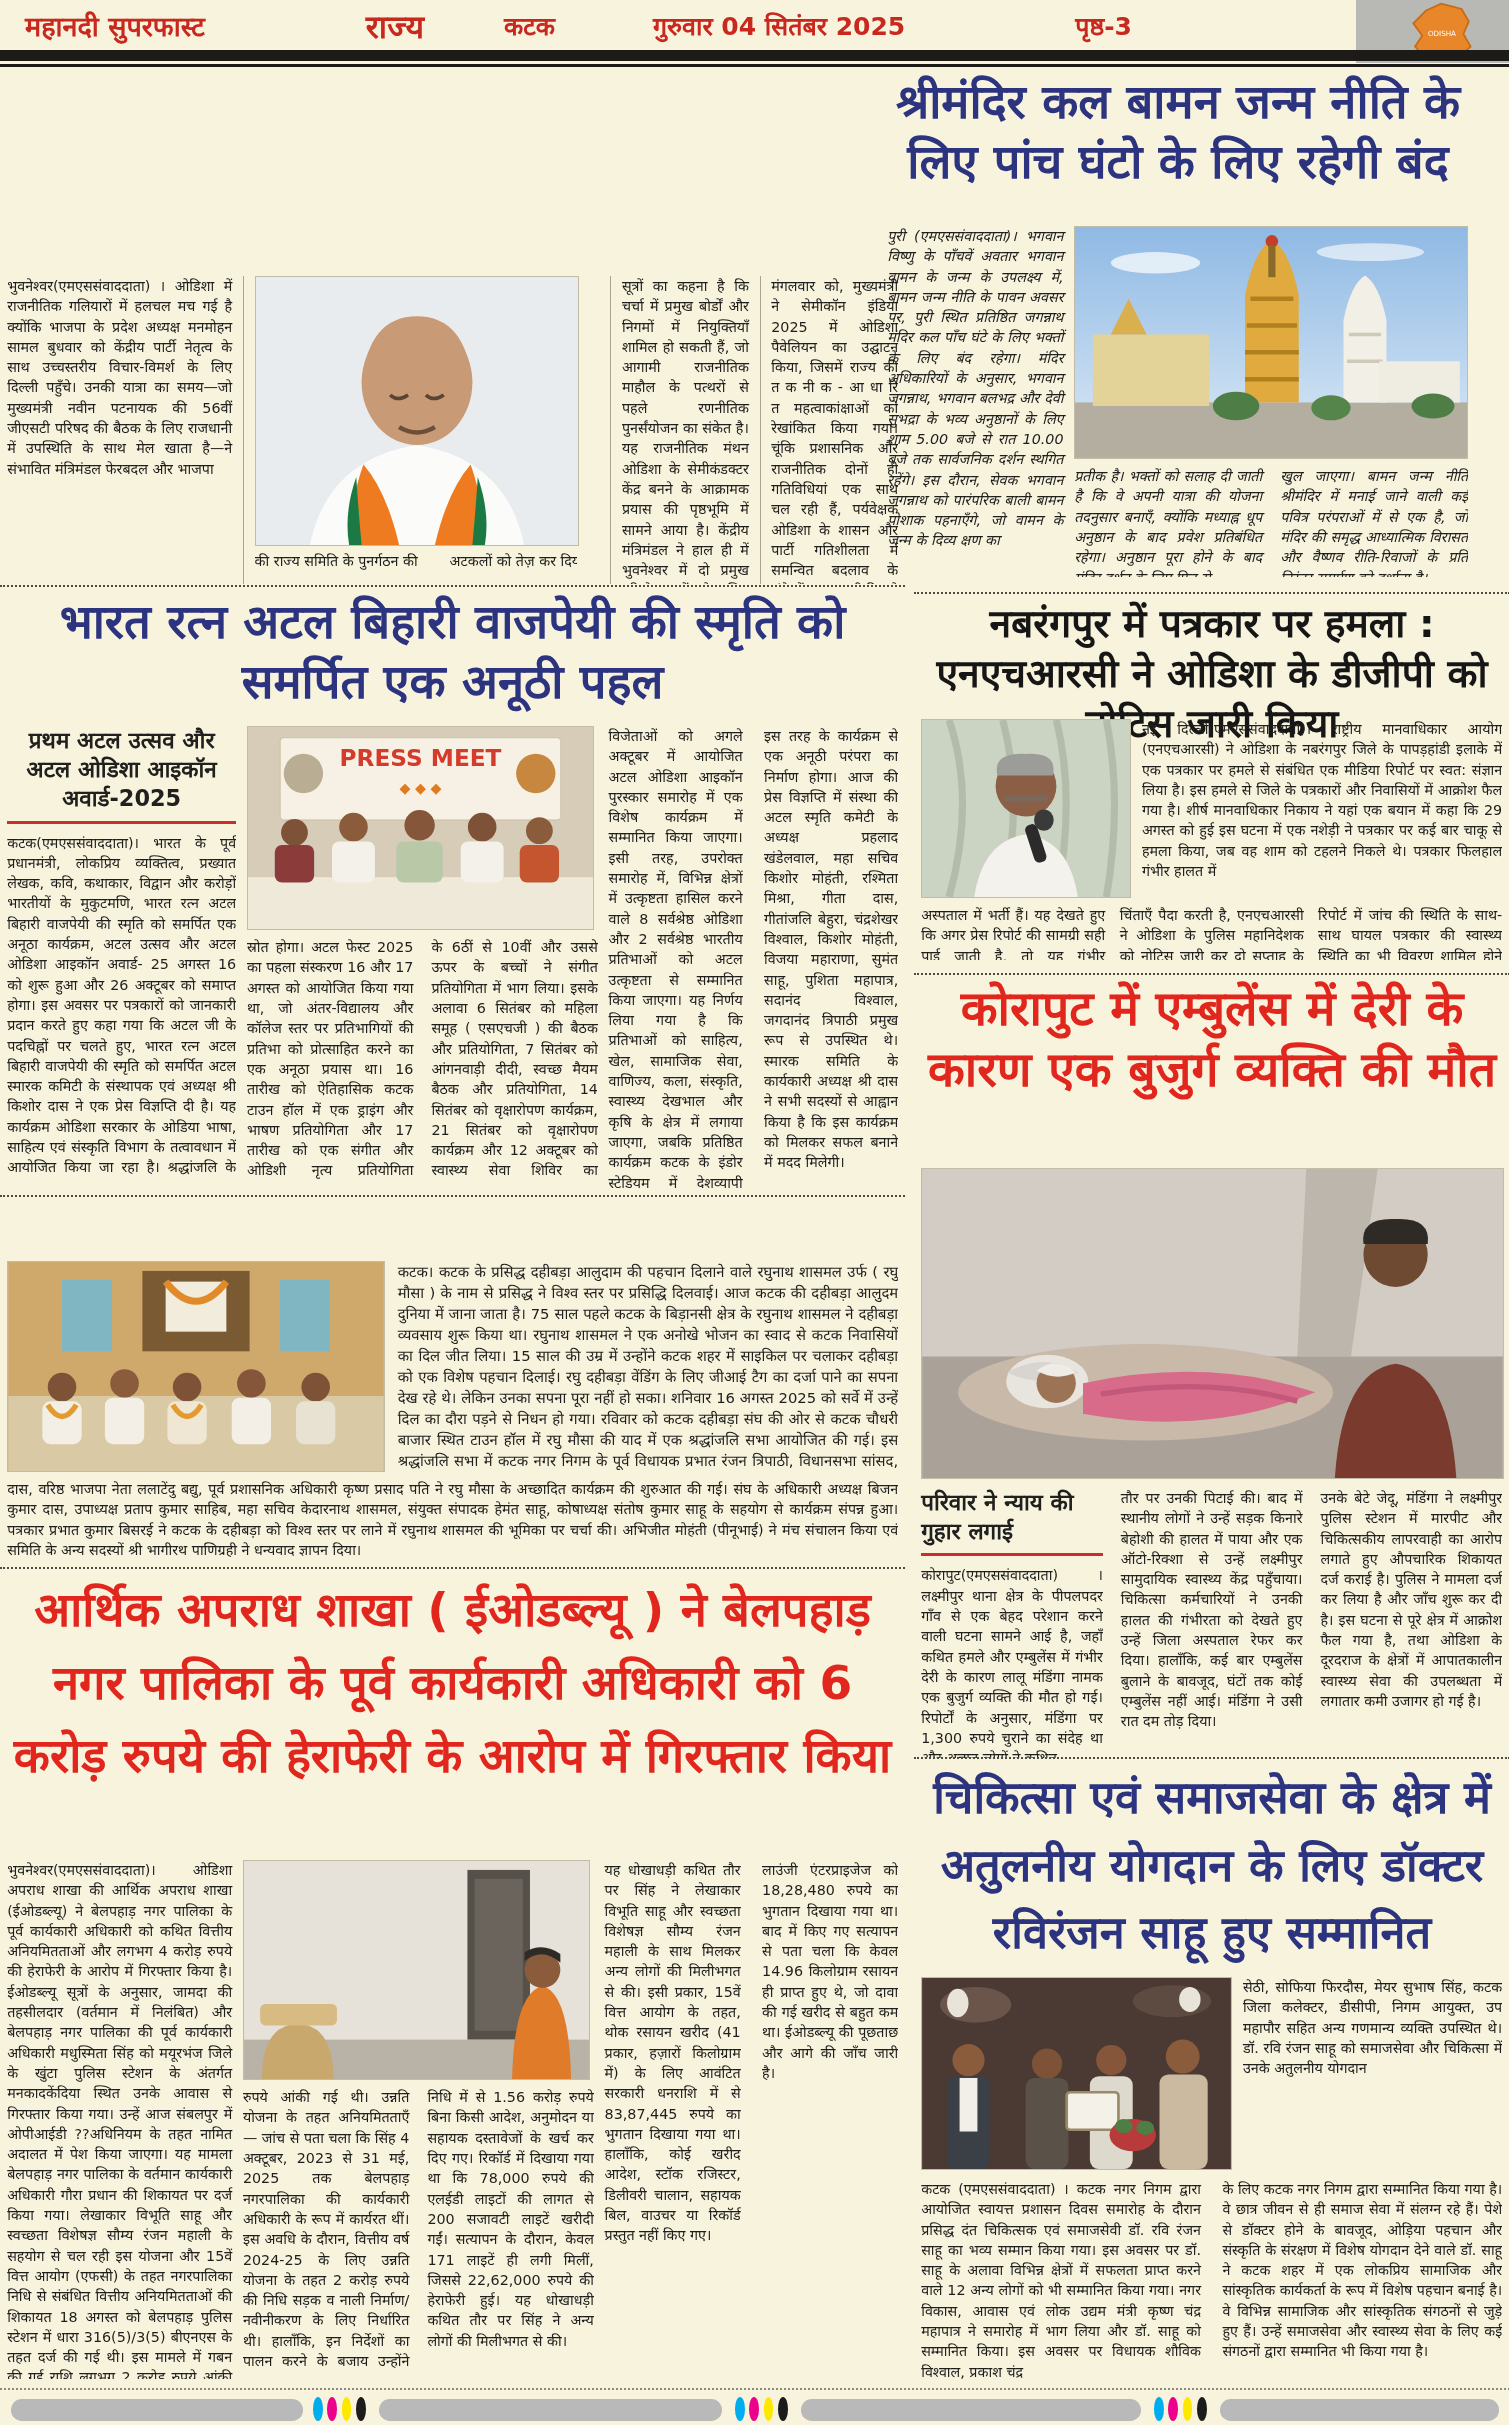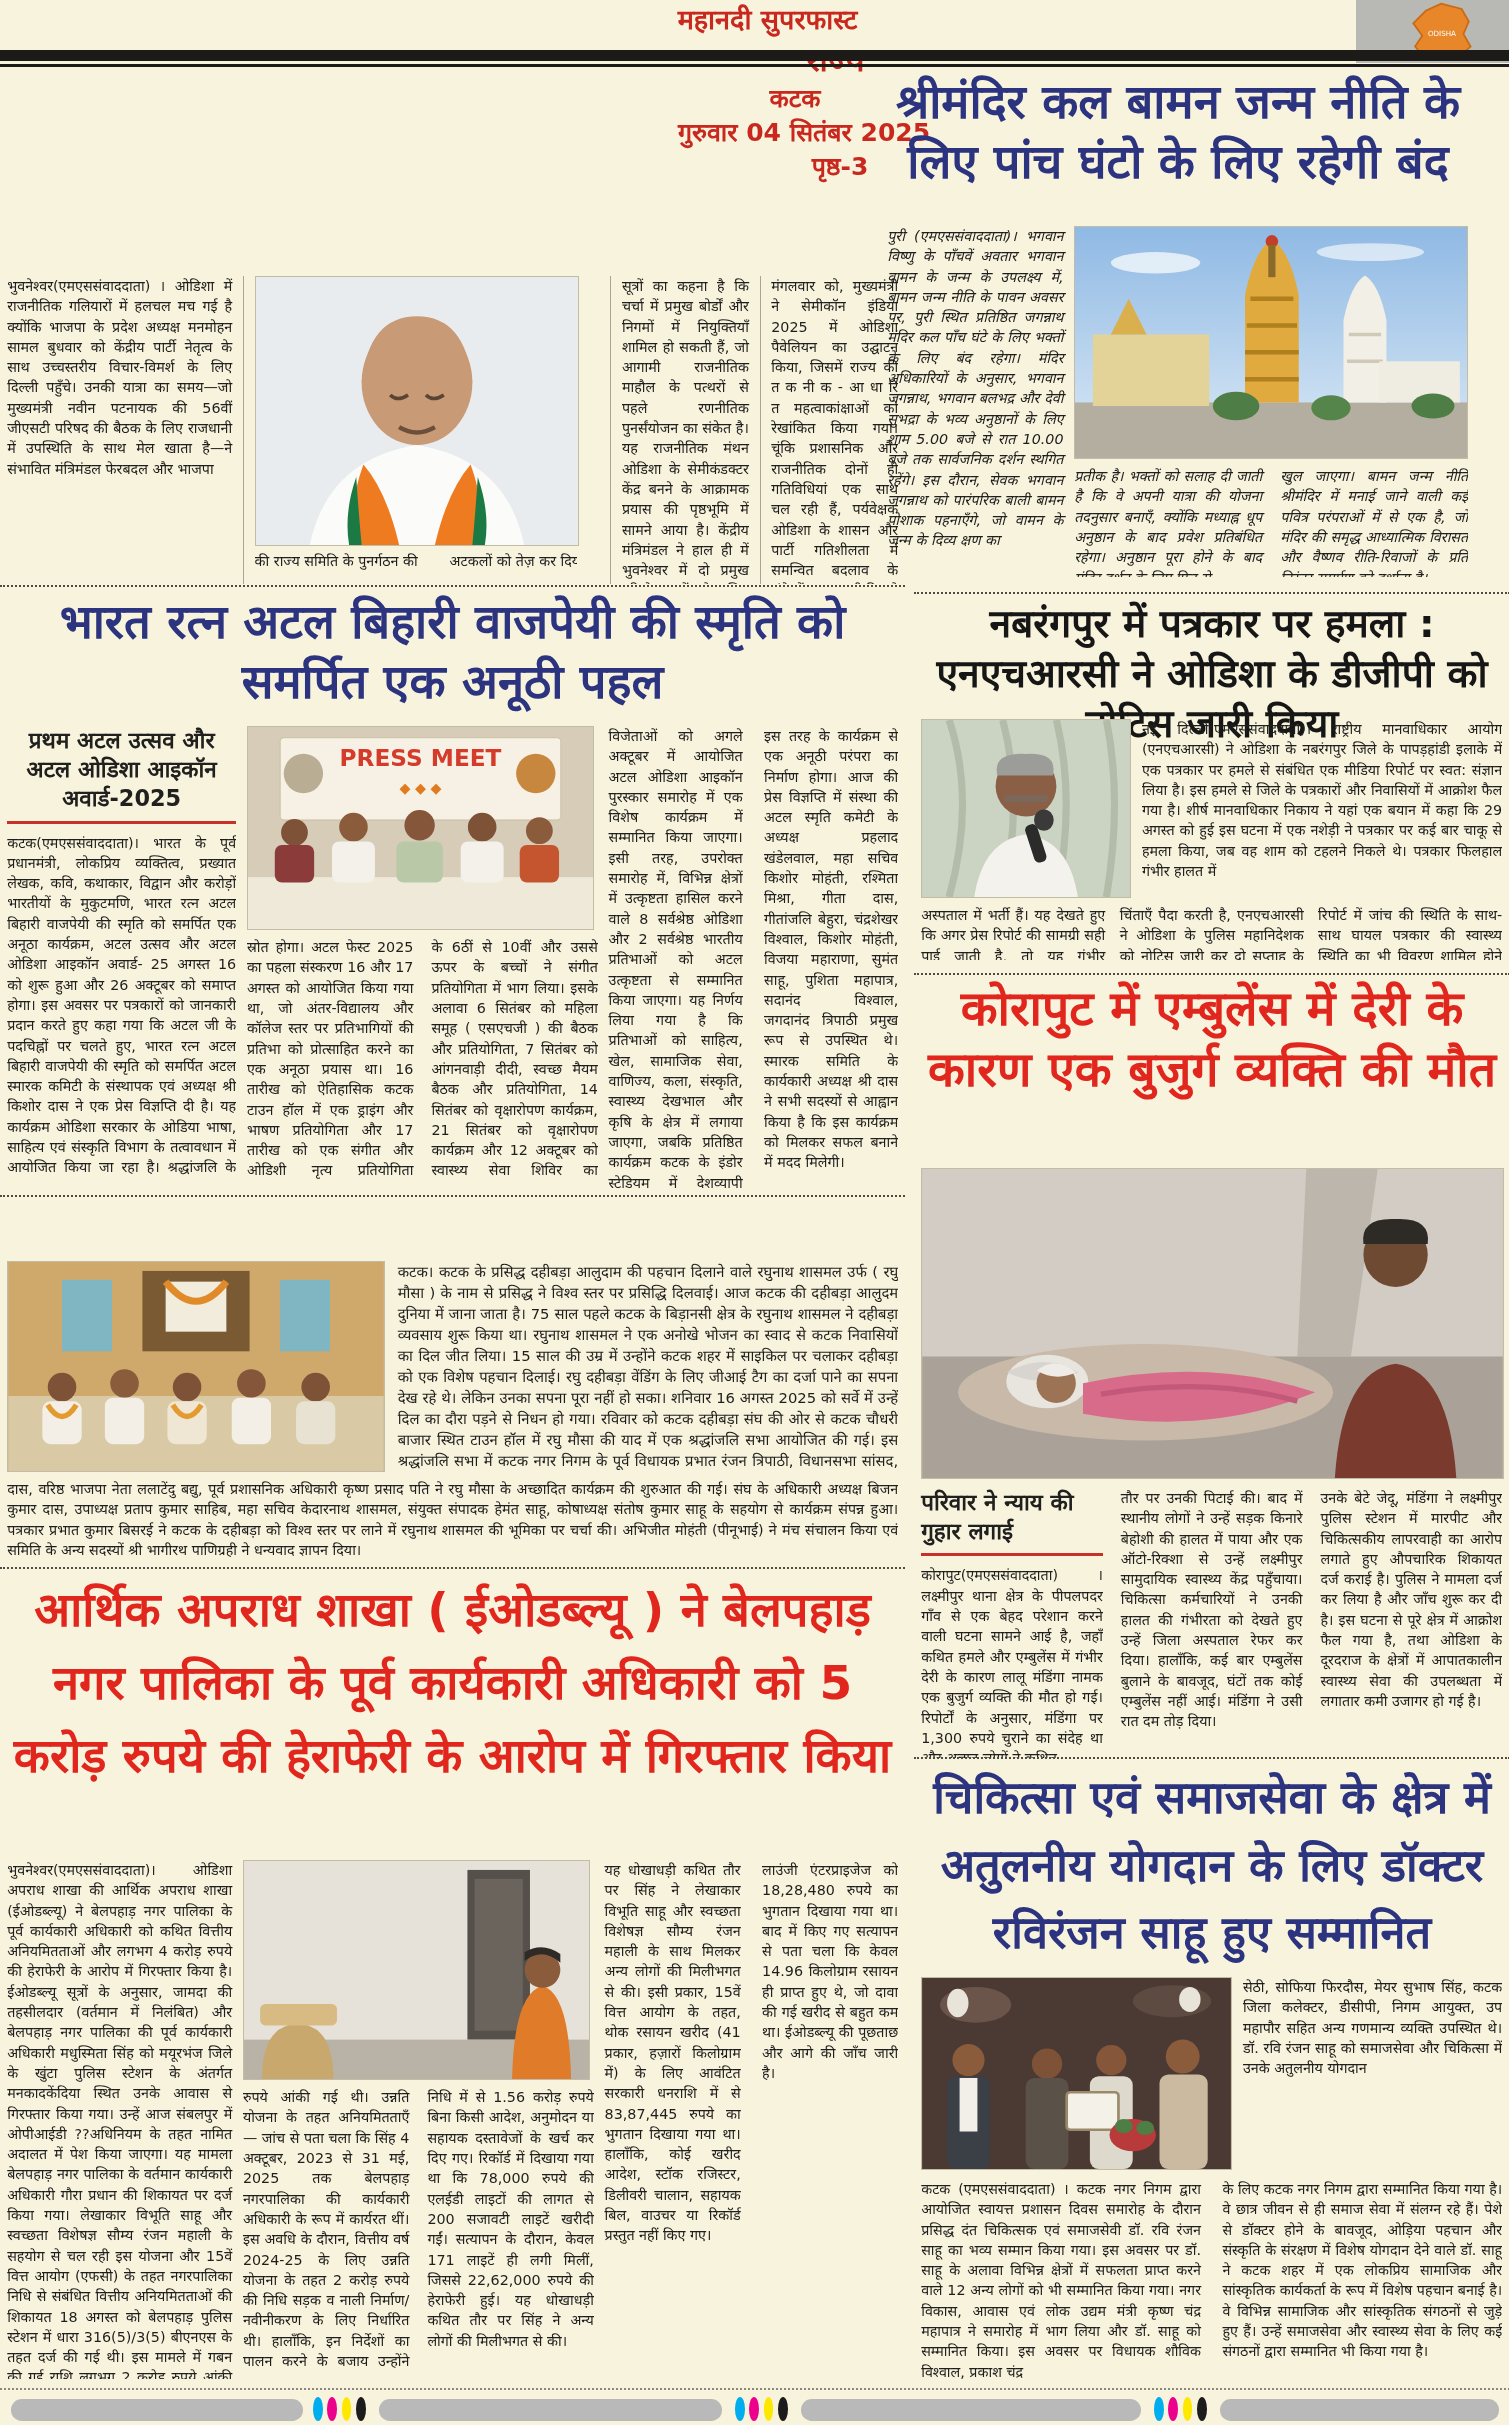--- a/index.html
+++ b/index.html
@@ -21,21 +21,21 @@
   .blue{color:var(--blue);}
   .blk{color:#161616;}
   .bt{font-size:14.3px;line-height:1.42;text-align:justify;color:var(--ink);overflow:hidden;}
   .dot{border-top:2.7px dotted #4e4b42;height:0;}
   .ph{background:#d8d4c6;overflow:hidden;border:0.9px solid #c2bca6;}
   .ph svg{display:block;width:100%;height:100%;}
   .subhead{font-weight:bold;font-size:22.4px;line-height:1.3;text-align:center;color:#20201e;}
   .subrule{border-bottom:3.6px solid #c9302a;margin:7.2px 0 9px 0;}
   .vr{border-left:0.9px solid #aaa491;}
   
-  .masthead{position:absolute;left:0;top:0;width:1510px;height:50px;display:flex;align-items:center;color:#c8281e;font-weight:bold;flex-direction:column;}
+  .masthead{position:absolute;left:0;top:0;width:1510px;height:50px;display:flex;align-items:center;color:#c8281e;font-weight:bold;}
   .blackbar{position:absolute;left:0;top:50px;width:1510px;height:10.7px;background:#1d1b18;}
   .blackbar2{position:absolute;left:0;top:64px;width:1510px;height:2.7px;background:#1d1b18;}
   .footer-bar{position:absolute;height:21.5px;background:#b9b9b9;border-radius:10.7px;top:2399px;}
   .cmyk{position:absolute;top:2397px;display:flex;gap:4.5px;}
   .cmyk span{display:inline-block;width:9.8px;height:24px;border-radius:50%;}
 </style>
 </head>
 <body>
 
 <div class="page">
@@ -263,21 +263,21 @@
         </div>
         <div class="bt" style="flex:1;height:209px;padding-left:12.5px;font-size:14.8px;">कटक। कटक के प्रसिद्ध  दहीबड़ा आलुदाम की पहचान दिलाने वाले रघुनाथ शासमल उर्फ ( रघु मौसा ) के नाम से प्रसिद्ध ने विश्व स्तर पर प्रसिद्धि दिलवाई। आज कटक की दहीबड़ा आलुदम दुनिया में जाना जाता है। 75 साल पहले कटक के बिड़ानसी क्षेत्र के रघुनाथ शासमल ने दहीबड़ा व्यवसाय शुरू किया था। रघुनाथ शासमल ने एक अनोखे भोजन का स्वाद से कटक निवासियों का दिल जीत लिया। 15 साल की उम्र में उन्होंने कटक शहर में साइकिल पर चलाकर दहीबड़ा को एक विशेष पहचान दिलाई। रघु दहीबड़ा वेंडिंग के लिए जीआई टैग का दर्जा पाने का सपना देख रहे थे। लेकिन उनका सपना पूरा नहीं हो सका। शनिवार 16 अगस्त 2025 को सर्वे में उन्हें दिल का दौरा पड़ने से निधन हो गया। रविवार को कटक दहीबड़ा  संघ की ओर से कटक चौधरी बाजार स्थित टाउन हॉल में रघु मौसा की याद में एक श्रद्धांजलि सभा आयोजित की गई। इस श्रद्धांजलि सभा में कटक नगर निगम के पूर्व विधायक प्रभात रंजन त्रिपाठी, विधानसभा सांसद, अभिनेता देवाशीष</div>
       </div>
       <div class="bt" style="width:891px;height:79px;margin-top:7.2px;">दास, वरिष्ठ भाजपा नेता ललाटेंदु बद्यु, पूर्व प्रशासनिक अधिकारी  कृष्ण प्रसाद पति ने रघु मौसा के अच्छादित कार्यक्रम की शुरुआत की गई। संघ के अधिकारी अध्यक्ष बिजन कुमार दास, उपाध्यक्ष प्रताप कुमार साहिब, महा सचिव केदारनाथ शासमल, संयुक्त संपादक हेमंत साहू, कोषाध्यक्ष संतोष कुमार साहू के सहयोग से कार्यक्रम संपन्न हुआ। पत्रकार प्रभात कुमार बिसरई ने कटक के दहीबड़ा को विश्व स्तर पर लाने में रघुनाथ शासमल की भूमिका पर चर्चा की। अभिजीत मोहंती (पीनूभाई) ने मंच संचालन किया एवं समिति के अन्य सदस्यों श्री भागीरथ पाणिग्रही ने धन्यवाद ज्ञापन दिया।</div>
     </div>
   </section>
 
   <div class="abs dot" style="left:0;top:1567px;width:905px;"></div>
 
   <section class="abs" style="left:0;top:1574px;width:905px;height:810px;">
-    <h1 class="hl red" style="font-size:47px;line-height:1.55;padding:0 12.5px;">आर्थिक अपराध शाखा ( ईओडब्ल्यू ) ने बेलपहाड़ नगर पालिका के पूर्व कार्यकारी अधिकारी को 5 करोड़ रुपये की हेराफेरी के आरोप में गिरफ्तार किया</h1>
+    <h1 class="hl red" style="font-size:47px;line-height:1.55;padding:0 12.5px;">आर्थिक अपराध शाखा ( ईओडब्ल्यू ) ने बेलपहाड़ नगर पालिका के पूर्व कार्यकारी अधिकारी को 6 करोड़ रुपये की हेराफेरी के आरोप में गिरफ्तार किया</h1>
     <div class="abs" style="left:7.2px;top:286px;width:891px;height:519px;display:flex;">
       <div class="bt" style="width:225px;height:519px;padding-right:10.7px;">भुवनेश्वर(एमएससंवाददाता)। ओडिशा अपराध शाखा की आर्थिक अपराध शाखा (ईओडब्ल्यू) ने बेलपहाड़ नगर पालिका के पूर्व कार्यकारी अधिकारी को कथित वित्तीय अनियमितताओं और लगभग 4 करोड़ रुपये की हेराफेरी के आरोप में गिरफ्तार किया है। ईओडब्ल्यू सूत्रों के अनुसार, जामदा की तहसीलदार (वर्तमान में निलंबित) और बेलपहाड़ नगर पालिका की पूर्व कार्यकारी अधिकारी मधुस्मिता सिंह को मयूरभंज जिले के खुंटा पुलिस स्टेशन के अंतर्गत मनकादकेंदिया स्थित उनके आवास से गिरफ्तार किया गया। उन्हें आज संबलपुर में ओपीआईडी ??अधिनियम के तहत नामित अदालत में पेश किया जाएगा। यह मामला बेलपहाड़ नगर पालिका के वर्तमान कार्यकारी अधिकारी गौरा प्रधान की शिकायत पर दर्ज किया गया। लेखाकार विभूति साहू और स्वच्छता विशेषज्ञ सौम्य रंजन महाली के सहयोग से चल रही इस योजना और 15वें वित्त आयोग (एफसी) के तहत नगरपालिका निधि से संबंधित वित्तीय अनियमितताओं की शिकायत 18 अगस्त को बेलपहाड़ पुलिस स्टेशन में धारा 316(5)/3(5) बीएनएस के तहत दर्ज की गई थी। इस मामले में गबन की गई राशि लगभग 2 करोड़ रुपये आंकी गई थी।</div>
       <div style="width:351px;">
         <div class="ph" style="width:345px;height:218px;">
           <svg viewBox="0 0 386 244">
             <rect width="386" height="244" fill="#ddd8cf"></rect>
             <rect x="0" y="0" width="386" height="200" fill="#e6e2d9"></rect>
             <rect x="250" y="10" width="70" height="190" fill="#55504a"></rect>
             <rect x="258" y="20" width="54" height="170" fill="#6a645c"></rect>
             <rect x="0" y="200" width="386" height="44" fill="#b9b2a6"></rect>

